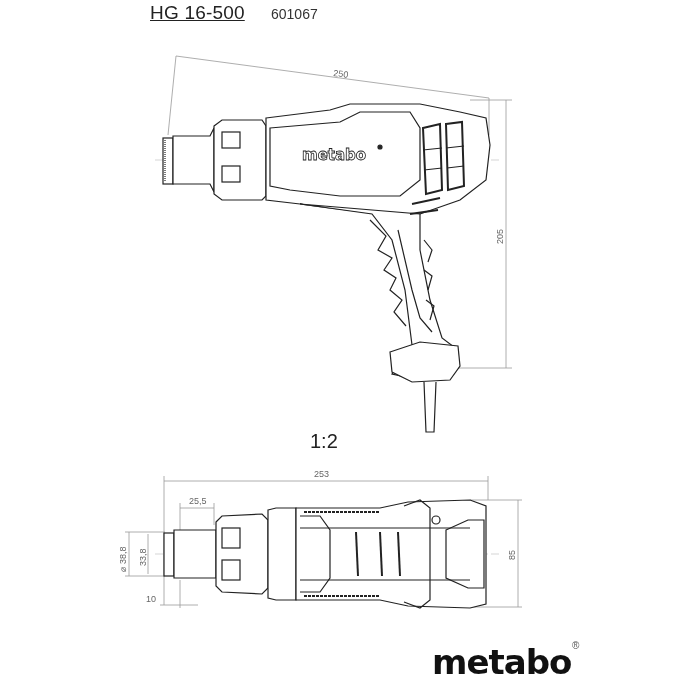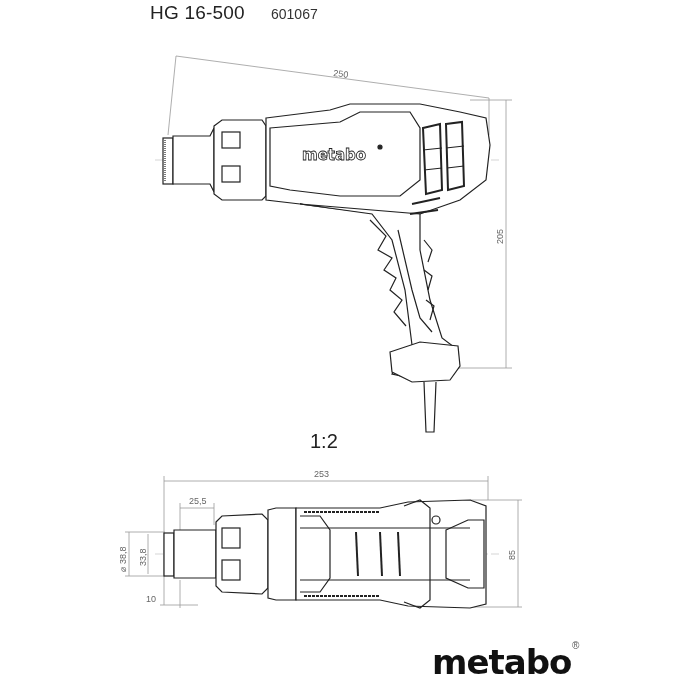--- a/index.html
+++ b/index.html
@@ -1,17 +1,17 @@
 <!DOCTYPE html>
 <html><head>
 <meta charset="utf-8">
 <style>
   html,body{margin:0;padding:0;background:#fff;}
   body{width:700px;height:700px;position:relative;overflow:hidden;font-family:"Liberation Sans",sans-serif;}
-  .title{position:absolute;top:2px;left:150px;font-size:19px;color:#222;letter-spacing:0.2px;}
+  .title{position:absolute;top:2px;left:150px;font-size:19px;color:#222;letter-spacing:0.2px;text-decoration:underline;}
   .code{position:absolute;top:6px;left:234px;font-size:14px;color:#333;padding-left:37px;}
   .scale{position:absolute;top:430px;left:310px;font-size:20px;color:#222;}
   .brand{position:absolute;top:642px;left:432px;font-size:34px;font-weight:bold;color:#111;letter-spacing:-1px;font-family:"DejaVu Sans",sans-serif;}
   .reg{position:absolute;top:640px;left:572px;font-size:10px;color:#555;}
   svg{position:absolute;left:0;top:0;}
   .dim{font-family:"Liberation Sans",sans-serif;font-size:9px;fill:#666;}
 </style>
 </head>
 <body>
 

